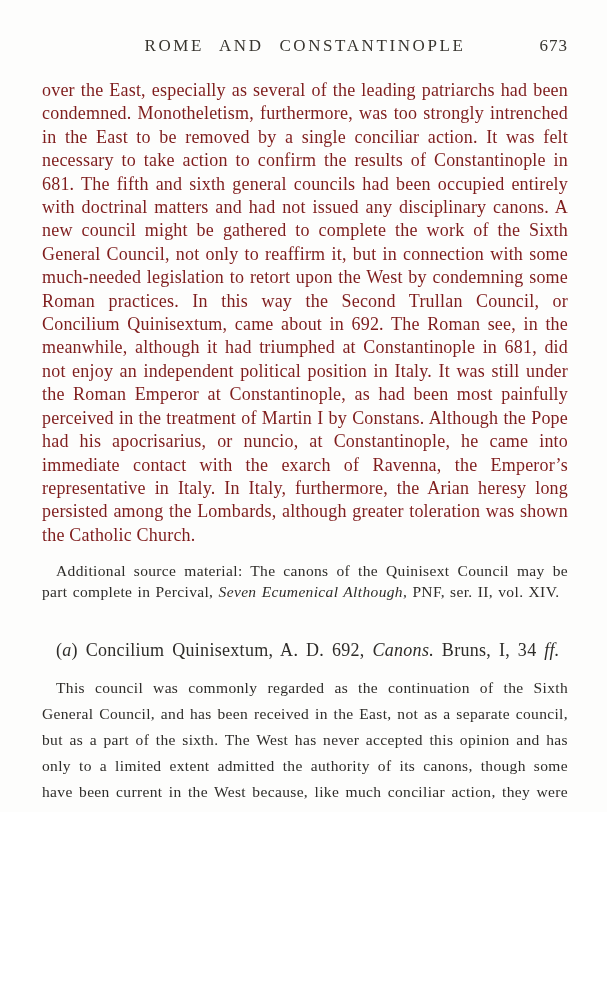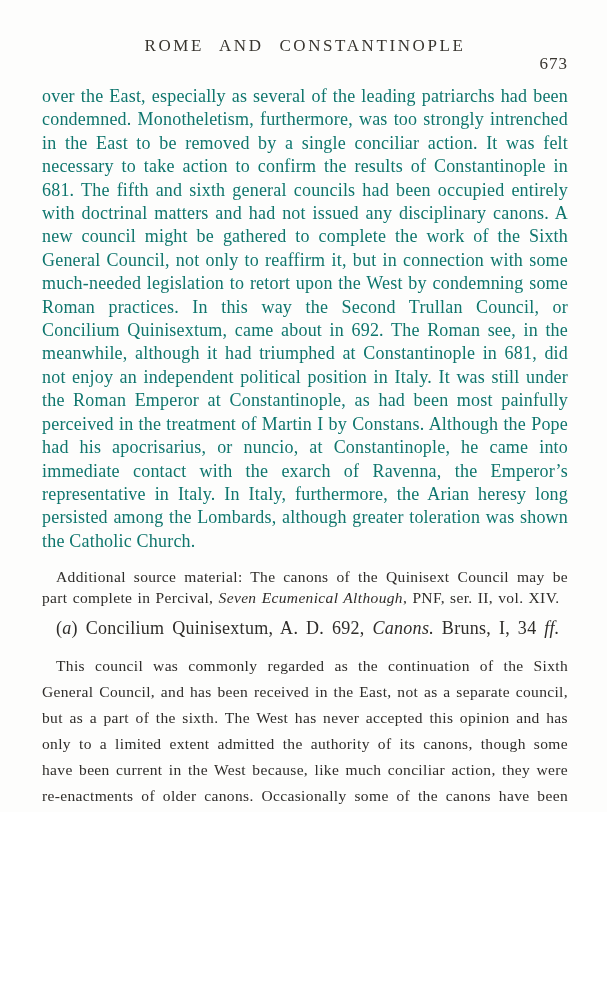--- a/index.html
+++ b/index.html
@@ -30,46 +30,46 @@
   }
   .head-title {
     font-size: 17px;
     letter-spacing: 2.6px;
     word-spacing: 9px;
     color: #38352f;
   }
   .page-number {
     position: absolute;
     right: 0;
-    top: 18px;
+    top: 0;
     font-size: 17px;
     letter-spacing: 1px;
     color: #38352f;
   }
   p { margin: 0; }
   .body-para {
-    margin-top: 25px;
+    margin-top: 19px;
     font-size: 18px;
     line-height: 23.4px;
     letter-spacing: 0.2px;
     text-align: justify;
-    color: #0f766e;
+    color: #7f1d1d;
   }
   .note {
     margin-top: 13px;
     font-size: 15.5px;
     line-height: 21px;
     letter-spacing: 0.35px;
     word-spacing: 1px;
     text-align: justify;
     text-indent: 14px;
     color: #2e2c29;
   }
   .heading {
-    margin-top: 8px;
+    margin-top: 36px;
     font-size: 18px;
     line-height: 25.5px;
     letter-spacing: 0.3px;
     word-spacing: 3px;
     text-align: justify;
     text-indent: 14px;
     color: #2e2c29;
   }
   .desc {
     margin-top: 11px;

